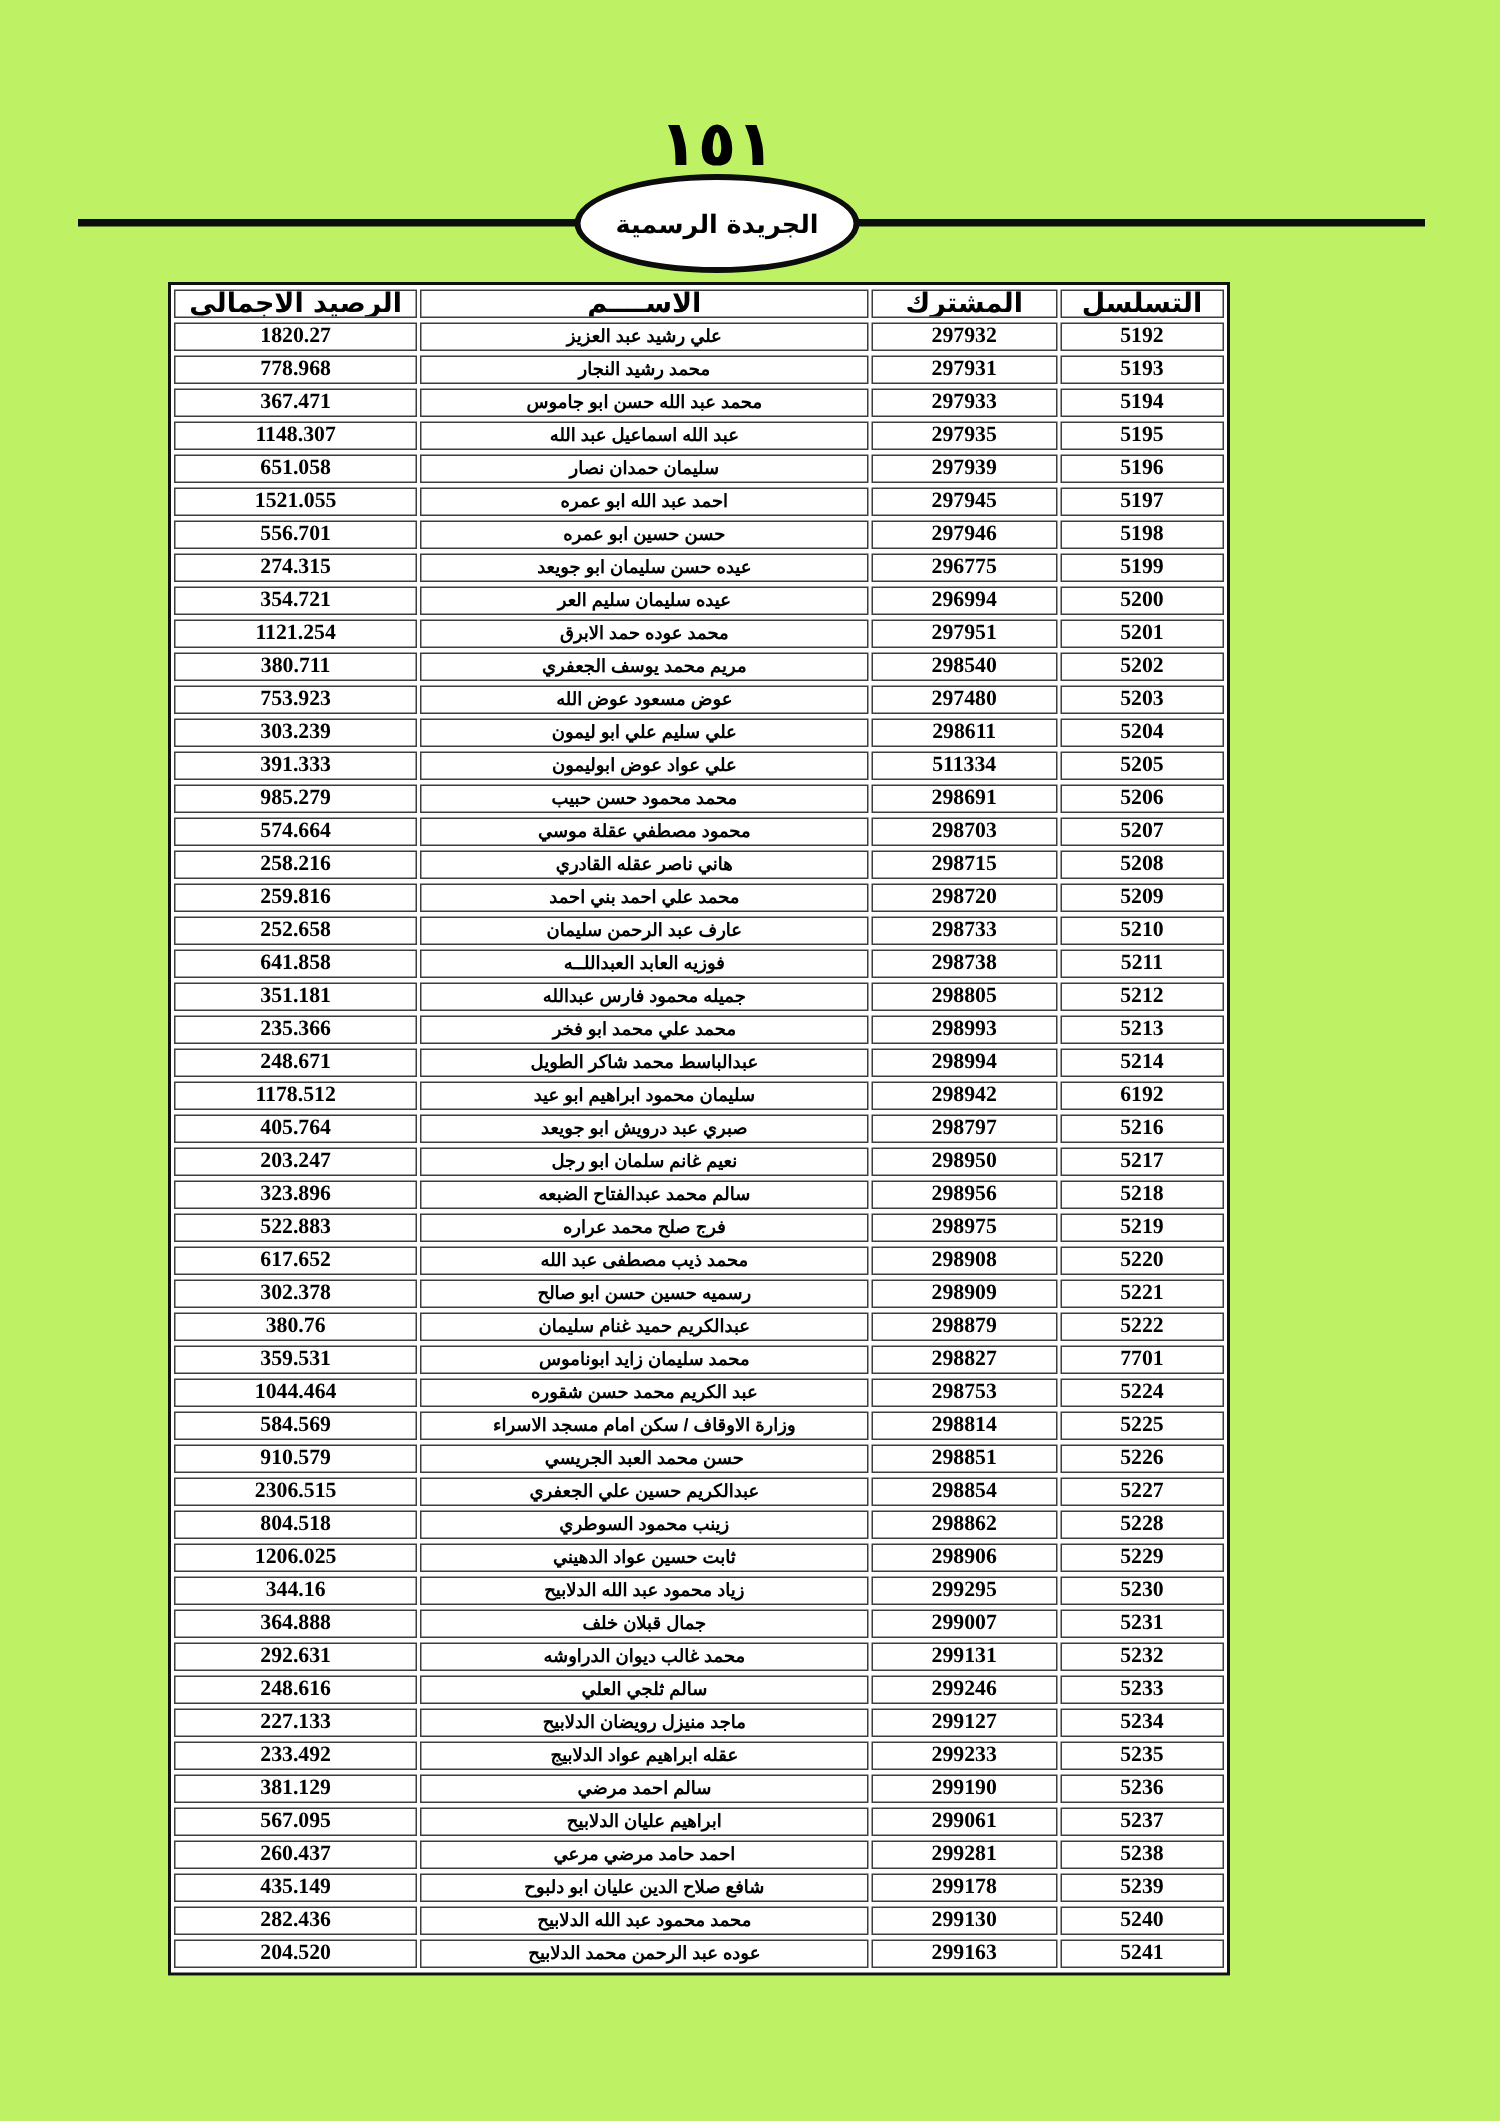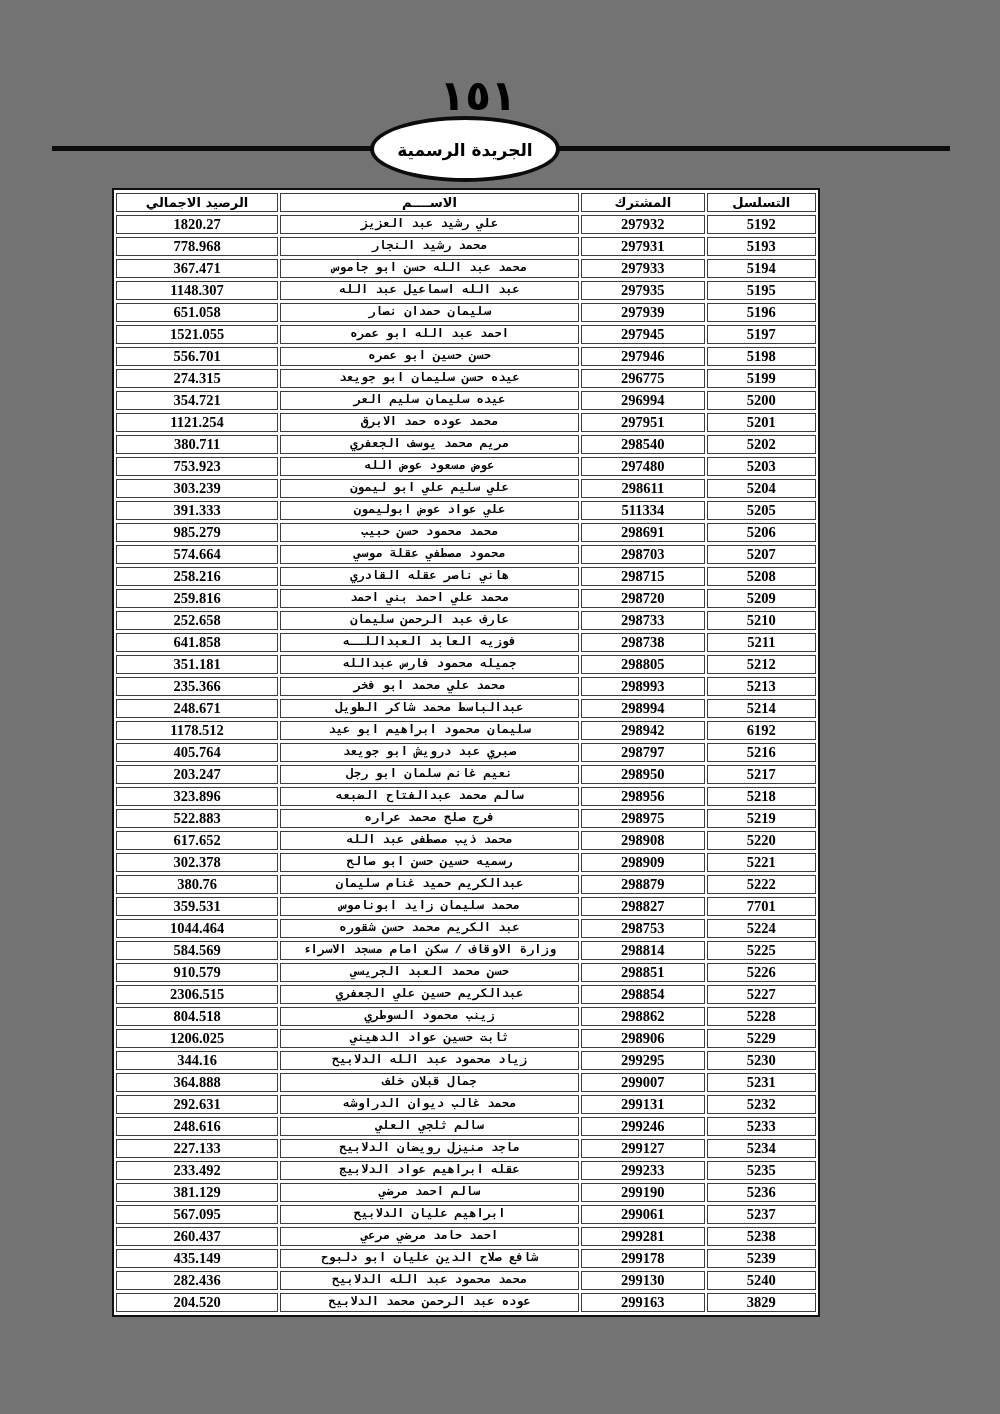--- a/index.html
+++ b/index.html
@@ -3,37 +3,37 @@
 <meta charset="utf-8">
 <style>
   * { margin: 0; padding: 0; box-sizing: border-box; }
   html, body { background: #ffffff; }
   body {
     width: 1000px; height: 1414px;
     position: relative;
     font-family: "DejaVu Sans", sans-serif;
     color: #000;
   }
-  .page { position: absolute; inset: 0; background: #737373; }
+  .page { position: absolute; inset: 0; background: #bef264; }
 
   
   .page-number {
     position: absolute; top: 74px; left: 378px; width: 200px;
     text-align: center;
     font-size: 42px; font-weight: bold; line-height: 1.05;
     font-family: "DejaVu Sans", sans-serif;
   }
 
   
   .banner-rule {
     position: absolute; top: 146px; left: 52px; width: 898px; height: 5px;
     background: #0c0c0c;
   }
   .banner-ellipse {
-    position: absolute; top: 116px; left: 370px; width: 190px; height: 66px;
+    position: absolute; top: 116px; left: 383px; width: 190px; height: 66px;
     background: #ffffff;
     border: 4px solid #0c0c0c;
     border-radius: 50%;
     display: flex; align-items: center; justify-content: center;
   }
   .banner-title {
     font-size: 17px; font-weight: bold;
     font-family: "DejaVu Sans", sans-serif;
     direction: rtl;
     padding-top: 2px;
@@ -62,29 +62,29 @@
     line-height: 17px;
     text-align: center;
     vertical-align: middle;
     overflow: hidden;
     white-space: nowrap;
     padding: 0 2px;
     background: #fff;
   }
   th {
     font-family: "DejaVu Sans", sans-serif;
-    font-size: 13px; font-weight: bold;
+    font-size: 18px; font-weight: bold;
   }
   td.num {
     font-family: "Liberation Serif", serif;
     font-size: 14.5px; font-weight: bold;
     direction: ltr;
   }
   td.arabic {
-    font-family: Liberation Mono, monospace;
+    font-family: Liberation Sans, sans-serif;
     font-size: 12px; font-weight: bold;
   }
 </style>
 </head>
 <body>
 
 <div class="page">
 
   <div class="page-number">١٥١</div>
 
@@ -399,21 +399,21 @@
             <td class="arabic">شافع صلاح الدين  عليان ابو دلبوح</td>
             <td class="num">435.149</td>
           </tr>
           <tr>
             <td class="num">5240</td>
             <td class="num">299130</td>
             <td class="arabic">محمد محمود عبد الله الدلابيح</td>
             <td class="num">282.436</td>
           </tr>
           <tr>
-            <td class="num">3829</td>
+            <td class="num">5241</td>
             <td class="num">299163</td>
             <td class="arabic">عوده عبد الرحمن محمد الدلابيح</td>
             <td class="num">204.520</td>
           </tr>
         </tbody>
     </table>
   </div>
 
 </div>
 

